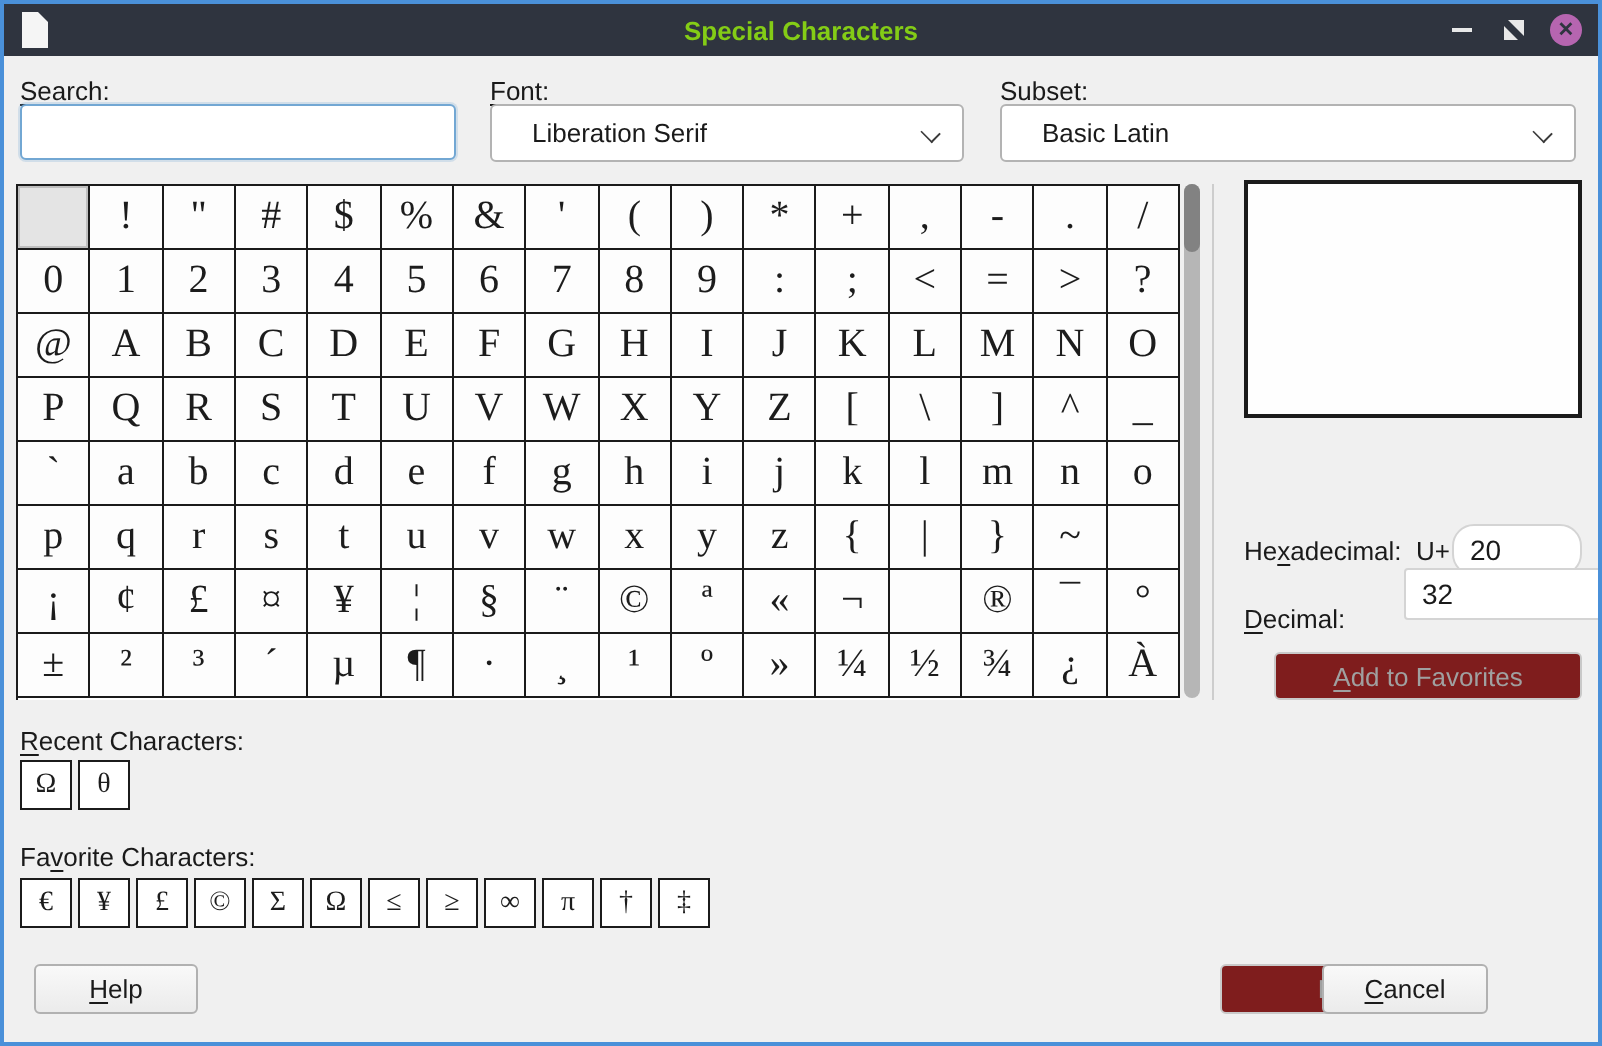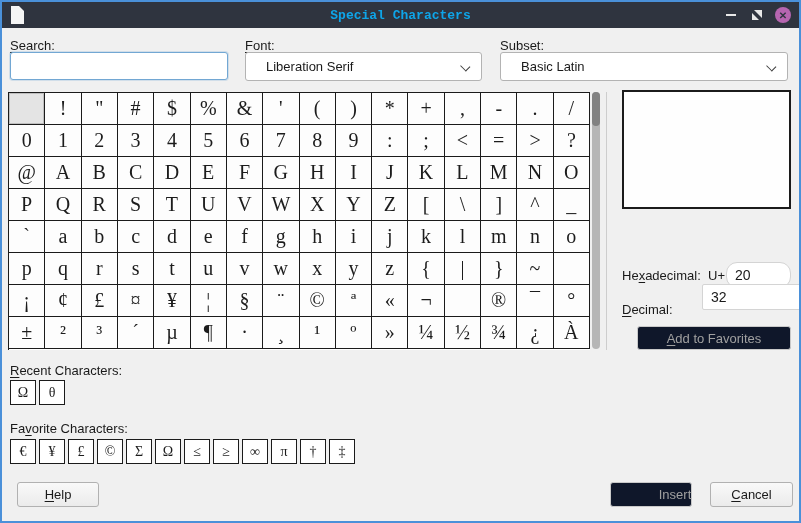--- a/index.html
+++ b/index.html
@@ -11,21 +11,21 @@
     border:2px solid #4a90d9; background:#f0f0f0; overflow:hidden;
   }
 
   
   .titlebar {
     position:absolute; left:0; top:0; width:797px; height:26px;
     background:#2f343f; display:flex; align-items:center;
   }
   .titlebar .title {
     position:absolute; left:0; right:0; text-align:center;
-    color:#0ea5e9; font-size:13px; font-weight:bold;font-family:Liberation Mono, monospace;
+    color:#84cc16; font-size:13px; font-weight:bold;
   }
   .doc-icon { position:absolute; left:9px; top:4px; width:13px; height:18px; background:#f5f5f5; }
   .doc-icon::after {
     content:""; position:absolute; right:0; top:0;
     border-left:5px solid transparent; border-top:5px solid #2f343f;
   }
   .win-controls { position:absolute; right:8px; top:0; height:26px; display:flex; align-items:center; gap:10px; }
   .win-btn { width:16px; height:16px; display:flex; align-items:center; justify-content:center; cursor:default; }
   .min-glyph { width:10px; height:2px; background:#e8e8e8; }
   .close-btn { width:16px; height:16px; border-radius:50%; background:#b665b0; color:#2f343f;
@@ -86,35 +86,35 @@
     font-size:14px; color:#1a1a1a; padding:0 8px; outline:none;
   }
   .hex-input { left:724px; top:260px; width:65px;border-radius:11px; }
   .dec-input { left:700px; top:282px; width:106px; }
 
   .btn {
     border:1px solid #b1b1b1; border-radius:3px; font-size:13px; color:#1a1a1a;
     background:linear-gradient(#f9f9f9,#ebebeb);
     display:flex; align-items:center; justify-content:center; cursor:default;
   }
-  .btn.disabled { background:#0f172a; border-color:#c9c9c9; color:#a0a0a0; }
+  .btn.disabled { background:#7f1d1d; border-color:#c9c9c9; color:#a0a0a0; }
   .addfav-btn { position:absolute; left:635px; top:324px; width:154px; height:24px; }
 
   
   .mini-row { position:absolute; display:flex; gap:3px; }
   .mini-cell {
     width:26px; height:25px; background:#fff; border:1px solid #1b1b1b;
     display:flex; align-items:center; justify-content:center;
     font-family:"Liberation Serif", serif; font-size:14px; color:#1c1c1c; cursor:default;
   }
 
   
   .help-btn   { position:absolute; left:15px;  top:480px; width:82px; height:25px; }
   .insert-btn { position:absolute; left:608px; top:480px; width:82px; height:25px;padding-left:48px; }
-  .cancel-btn { position:absolute; left:708px; top:480px; width:83px; height:25px; }
+  .cancel-btn { position:absolute; left:659px; top:480px; width:83px; height:25px; }
 </style>
 </head>
 <body>
 
 <div class="window">
 
   <div class="titlebar">
     <div class="doc-icon"></div>
     <div class="title">Special Characters</div>
     <div class="win-controls">

